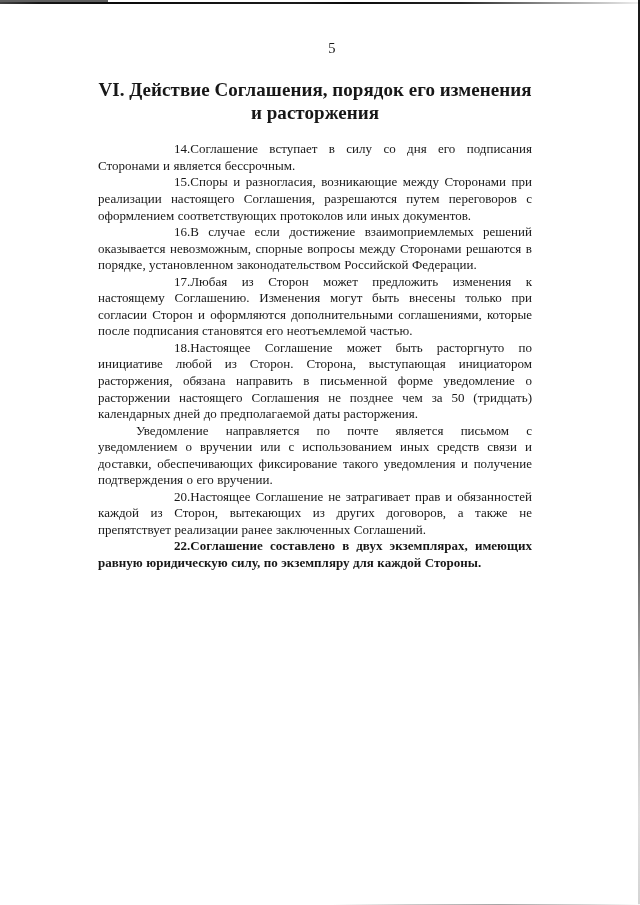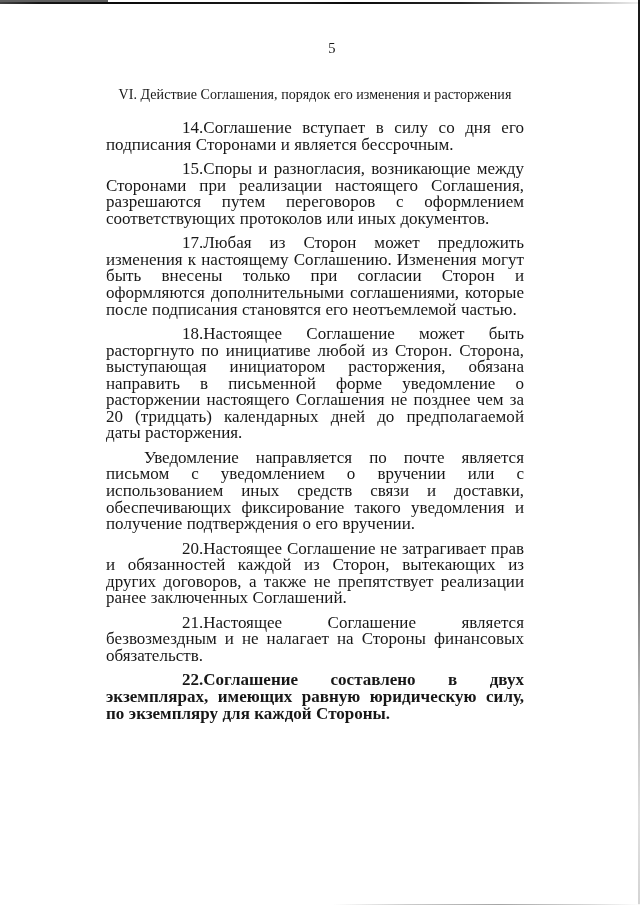--- a/index.html
+++ b/index.html
@@ -80,33 +80,33 @@
   .folio span { position: relative; left: 12px; }
 
   .textblock {
     position: absolute;
     top: 78px;
     left: 98px;
     width: 434px;
   }
 
   h2.section-heading {
-    margin: 8px;
-    font-size: 14px;
-    font-weight: normal;
+    margin: 0;
+    font-size: 19px;
+    font-weight: bold;
     text-align: center;
     line-height: 1.22;
     letter-spacing: .05px;
   }
   h2.section-heading.vi  { margin-bottom: 17px; }
   h2.section-heading.vii { margin-top: 30px; }
 
   p.clause {
-    margin: 8px;
-    font-size: 17px;
+    margin: 0;
+    font-size: 13px;
     line-height: 16.55px;
     text-align: justify;
     text-justify: inter-word;
     text-indent: 38px;
     letter-spacing: .01px;
     word-spacing: .2px;
     hyphens: none;
   }
   p.clause .num {
     display: inline-block;
@@ -128,23 +128,23 @@
     <span>5</span>
   </div>
 
   <div class="textblock">
 
     <h2 class="section-heading vi">VI. Действие Соглашения, порядок его изменения и расторжения</h2>
 
     <div id="clause-container">
         <p class="clause"><span class="num">14.</span><span>Соглашение вступает в силу со дня его подписания Сторонами и является бессрочным.</span></p>
         <p class="clause"><span class="num">15.</span><span>Споры и разногласия, возникающие между Сторонами при реализации настоящего Соглашения, разрешаются путем переговоров с оформлением соответствующих протоколов или иных документов.</span></p>
+        <p class="clause"><span class="num">16.</span><span>В случае если достижение взаимоприемлемых решений оказывается невозможным, спорные вопросы между Сторонами решаются в порядке, установленном законодательством Российской Федерации.</span></p>
         <p class="clause"><span class="num">17.</span><span>Любая из Сторон может предложить изменения к настоящему Соглашению. Изменения могут быть внесены только при согласии Сторон и оформляются дополнительными соглашениями, которые после подписания становятся его неотъемлемой частью.</span></p>
-        <p class="clause"><span class="num">18.</span><span>Настоящее Соглашение может быть расторгнуто по инициативе любой из Сторон. Сторона, выступающая инициатором расторжения, обязана направить в письменной форме уведомление о расторжении настоящего Соглашения не позднее чем за 20 (тридцать) календарных дней до предполагаемой даты расторжения.</span></p>
+        <p class="clause"><span class="num">18.</span><span>Настоящее Соглашение может быть расторгнуто по инициативе любой из Сторон. Сторона, выступающая инициатором расторжения, обязана направить в письменной форме уведомление о расторжении настоящего Соглашения не позднее чем за 50 (тридцать) календарных дней до предполагаемой даты расторжения.</span></p>
         <p class="clause"><span>Уведомление направляется по почте является письмом с уведомлением о вручении или с использованием иных средств связи и доставки, обеспечивающих фиксирование такого уведомления и получение подтверждения о его вручении.</span></p>
         <p class="clause"><span class="num">20.</span><span>Настоящее Соглашение не затрагивает прав и обязанностей каждой из Сторон, вытекающих из других договоров, а также не препятствует реализации ранее заключенных Соглашений.</span></p>
-        <p class="clause"><span class="num">21.</span><span>Настоящее Соглашение является безвозмездным и не налагает на Стороны финансовых обязательств.</span></p>
         <p class="clause"><span class="num">22.</span><span>Соглашение составлено в двух экземплярах, имеющих равную юридическую силу, по экземпляру для каждой Стороны.</span></p>
       </div>
 
 
   </div>
 </div>
 
 </body></html>

